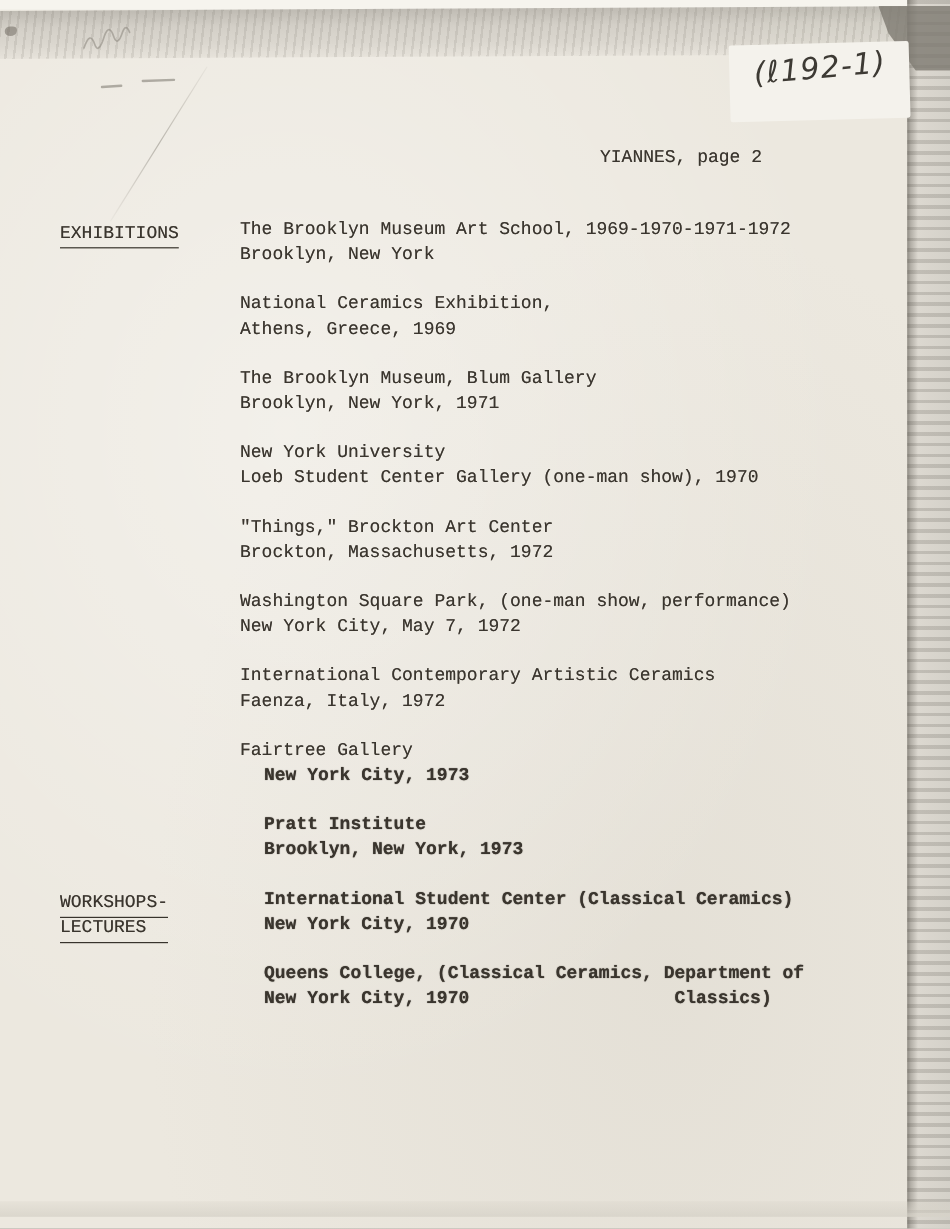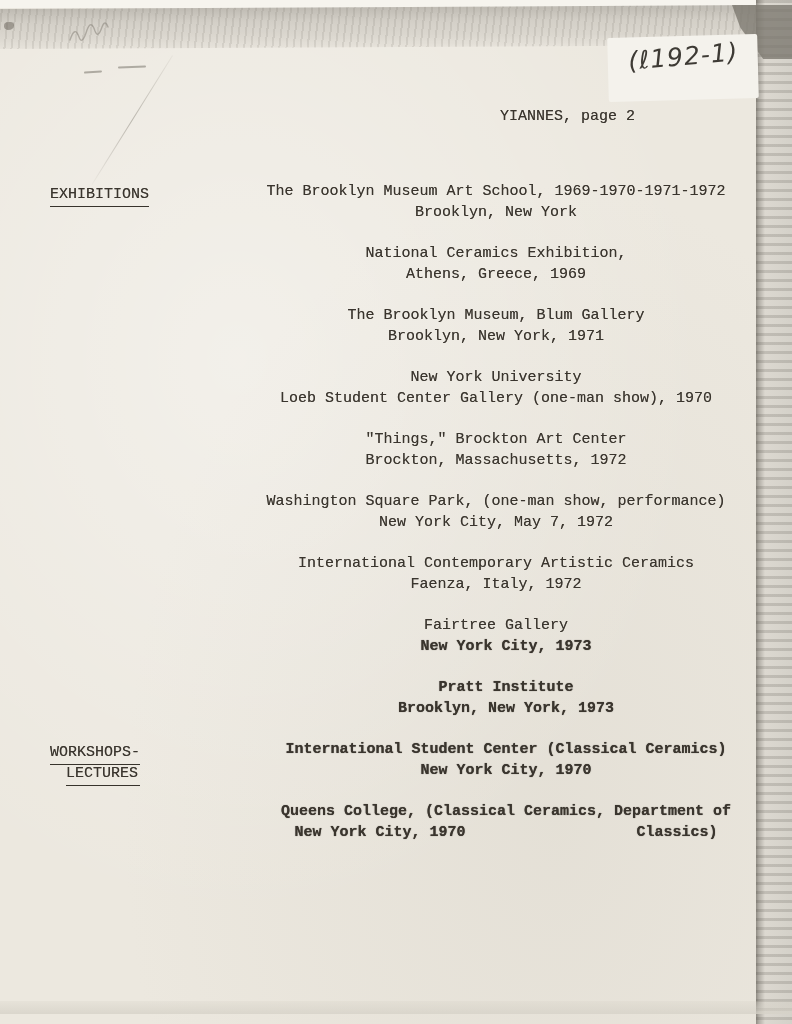--- a/index.html
+++ b/index.html
@@ -53,29 +53,29 @@
   
   .annotation{
     position:absolute;left:628px;top:42px;
     font-family:"DejaVu Sans",sans-serif;font-style:italic;
     font-size:25px;color:#3d3a34;transform:rotate(-5deg);
     letter-spacing:1px;white-space:pre;
   }
   
   .typed{font-size:15px;line-height:21px;white-space:pre;
          text-shadow:0 0 .5px rgba(58,53,46,.65);}
-  .header{position:absolute;left:500px;top:106px;}
+  .header{position:absolute;left:500px;top:121px;}
   .doc{position:absolute;left:0;top:181px;width:792px;}
   .section{position:relative;}
   .heading{position:absolute;left:50px;top:3px;}
   .heading-line{display:inline-block;border-bottom:1.6px solid #37332c;
                 padding-bottom:1px;margin-bottom:-3px;}
-  .heading-line + .heading-line{display:block;margin-left:16px;}
+  .heading-line + .heading-line{display:block;}
   .entries{margin-left:200px;}
-  .entry{margin-bottom:20px;text-align:center;}
+  .entry{margin-bottom:20px;}
   .bold{font-weight:bold;text-shadow:0 0 .8px rgba(50,45,38,.9);margin-left:20px;}
 </style>
 </head>
 <body>
 
 <div class="scan">
   <div class="strip-top"></div>
   <div class="band-top"></div>
   <div class="edge-right"></div>
   <div class="corner-dark"></div>

